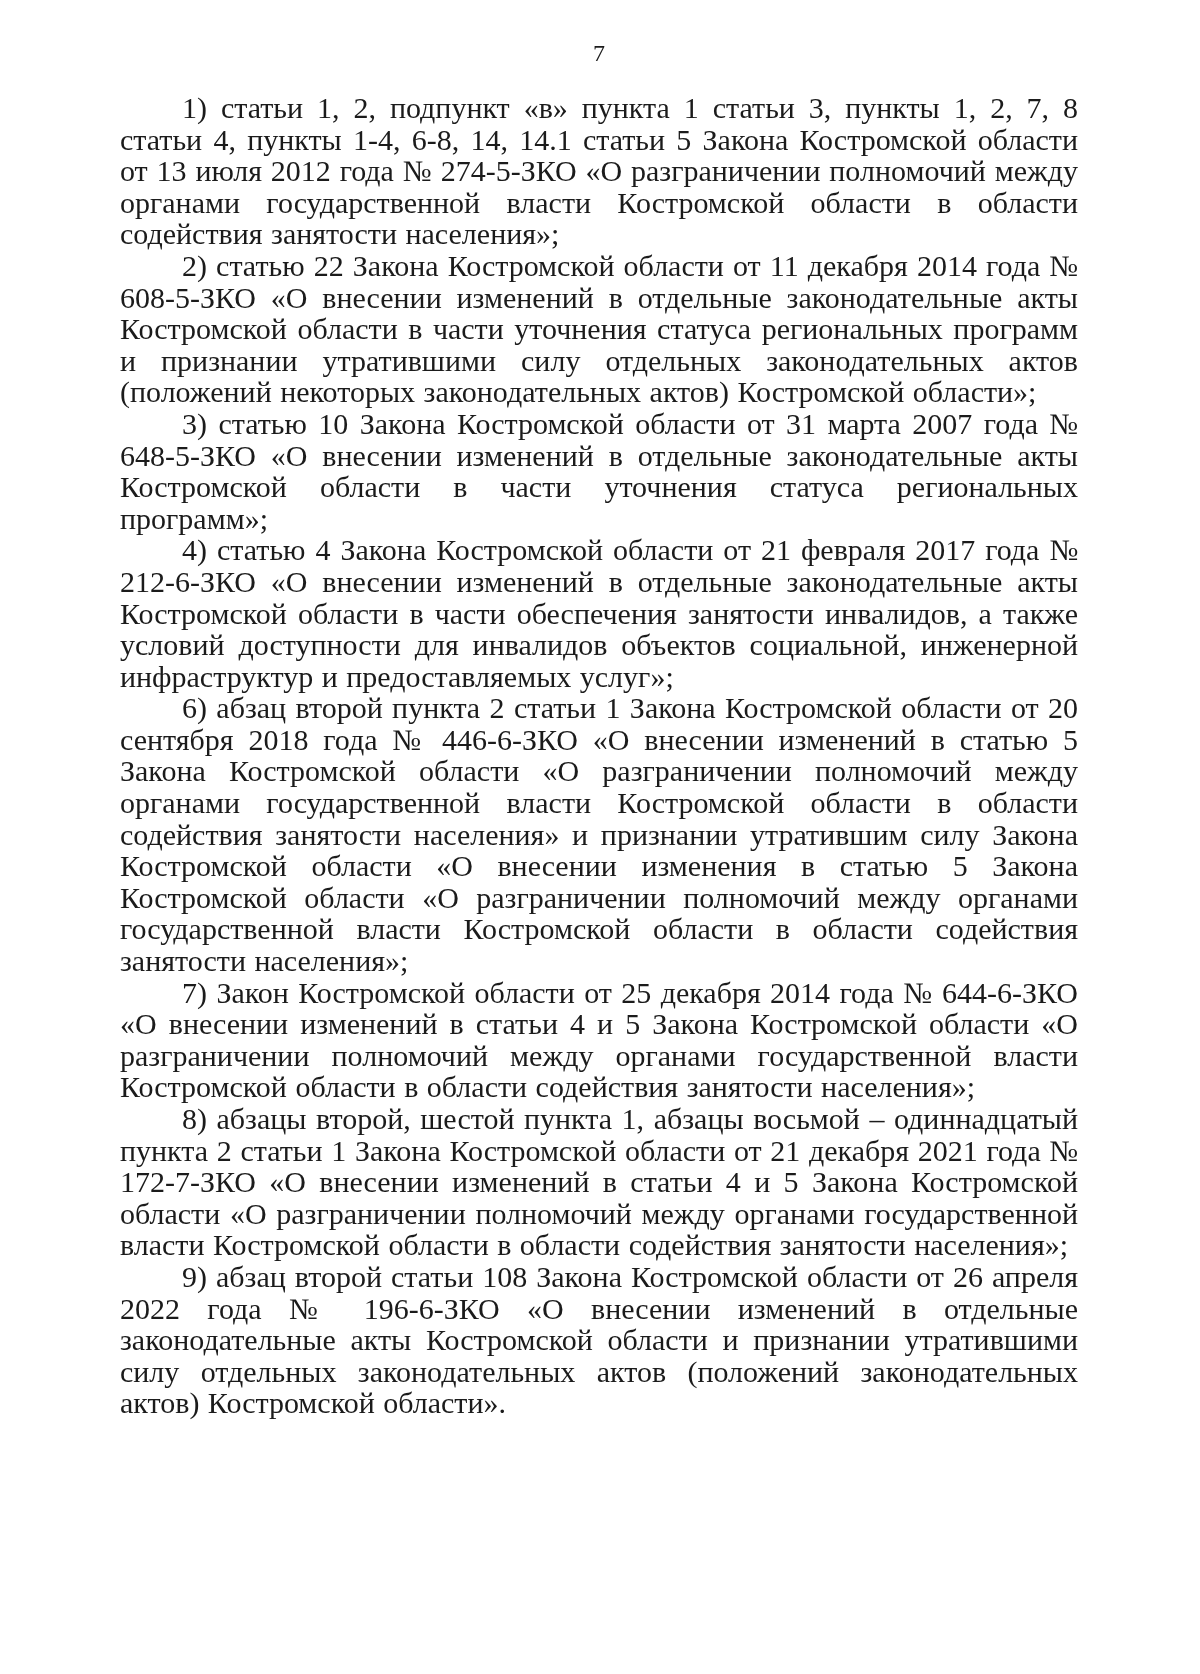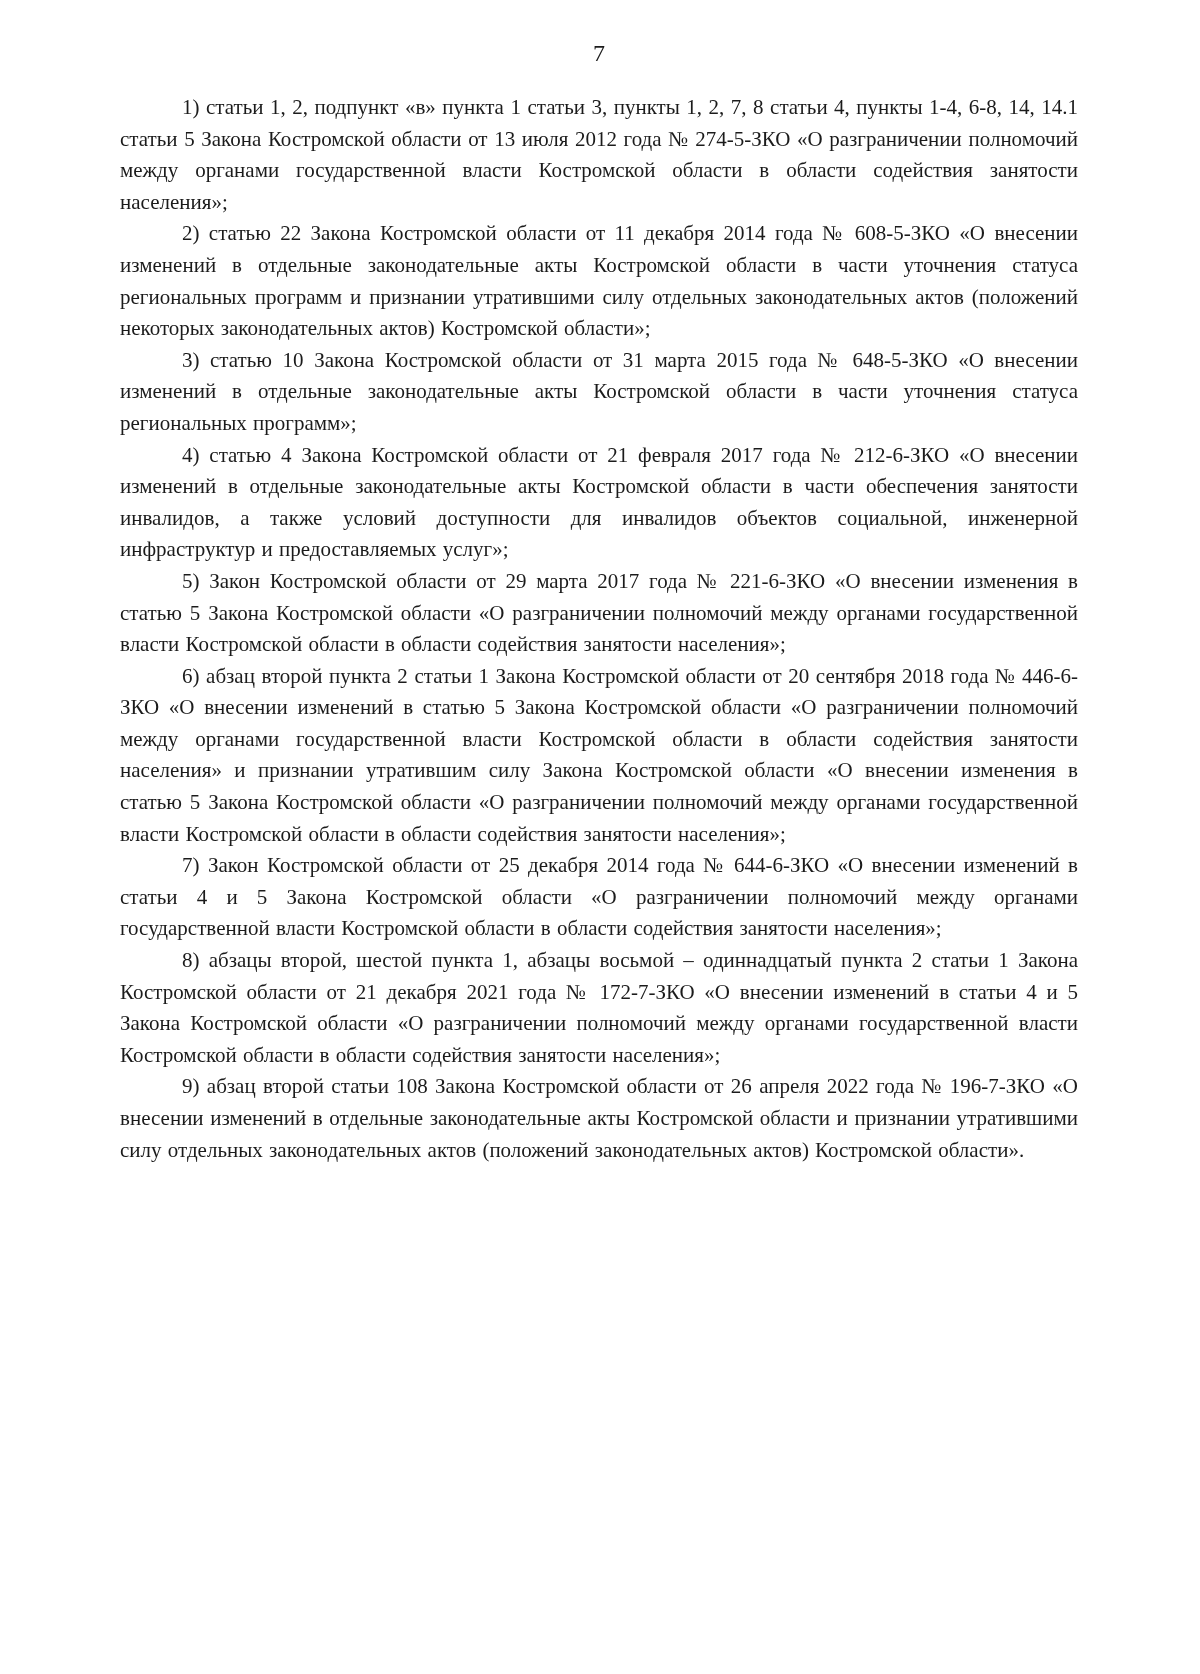--- a/index.html
+++ b/index.html
@@ -28,38 +28,37 @@
     font-size: 24px;
     line-height: 26px;
     margin-bottom: 26px;
     color: #1b1b1b;
   }
   .doc-body {
     width: 958px;
   }
   .para {
     margin: 0;
-    font-size: 21px;
+    font-size: 30px;
     line-height: 31.6px;
     text-align: justify;
     text-indent: 62px;
     word-spacing: 1px;
     color: #1b1b1b;
   }
 </style>
 </head>
 <body>
 
 <div class="page">
   <div class="page-number">7</div>
 
   <div class="doc-body">
     <p class="para">1) статьи 1, 2, подпункт «в» пункта 1 статьи 3, пункты 1, 2, 7, 8 статьи 4, пункты 1-4, 6-8, 14, 14.1 статьи 5 Закона Костромской области от 13 июля 2012 года № 274-5-ЗКО «О разграничении полномочий между органами государственной власти Костромской области в области содействия занятости населения»;</p>
     <p class="para">2) статью 22 Закона Костромской области от 11 декабря 2014 года № 608-5-ЗКО «О внесении изменений в отдельные законодательные акты Костромской области в части уточнения статуса региональных программ и признании утратившими силу отдельных законодательных актов (положений некоторых законодательных актов) Костромской области»;</p>
-    <p class="para">3) статью 10 Закона Костромской области от 31 марта 2015 года  № 648-5-ЗКО «О внесении изменений в отдельные законодательные акты Костромской области в части уточнения статуса региональных программ»;</p>
+    <p class="para">3) статью 10 Закона Костромской области от 31 марта 2007 года  № 648-5-ЗКО «О внесении изменений в отдельные законодательные акты Костромской области в части уточнения статуса региональных программ»;</p>
     <p class="para">4) статью 4 Закона Костромской области от 21 февраля 2017 года № 212-6-ЗКО «О внесении изменений в отдельные законодательные акты Костромской области в части обеспечения занятости инвалидов, а также условий доступности для инвалидов объектов социальной, инженерной инфраструктур и предоставляемых услуг»;</p>
-    <p class="para">5) Закон Костромской области от 29 марта 2017 года № 221-6-ЗКО «О внесении изменения в статью 5 Закона Костромской области «О разграничении полномочий между органами государственной власти Костромской области в области содействия занятости населения»;</p>
     <p class="para">6) абзац второй пункта 2 статьи 1 Закона Костромской области от 20 сентября 2018 года № 446-6-ЗКО «О внесении изменений в статью 5 Закона Костромской области «О разграничении полномочий между органами государственной власти Костромской области в области содействия занятости населения» и признании утратившим силу Закона Костромской области «О внесении изменения в статью 5 Закона Костромской области «О разграничении полномочий между органами государственной власти Костромской области в области содействия занятости населения»;</p>
     <p class="para">7) Закон Костромской области от 25 декабря  2014 года № 644-6-ЗКО «О внесении изменений в статьи 4 и 5 Закона Костромской области «О разграничении полномочий между органами государственной власти Костромской области в области содействия занятости населения»;</p>
     <p class="para">8) абзацы второй, шестой пункта 1, абзацы восьмой – одиннадцатый пункта 2 статьи 1 Закона Костромской области от 21 декабря 2021 года № 172-7-ЗКО «О внесении изменений в статьи 4 и 5 Закона Костромской области «О разграничении полномочий между органами государственной власти Костромской области в области содействия занятости населения»;</p>
-    <p class="para">9) абзац второй статьи 108 Закона Костромской области от 26 апреля 2022 года № 196-7-ЗКО «О внесении изменений в отдельные законодательные акты Костромской области и признании утратившими силу отдельных законодательных актов (положений законодательных актов) Костромской области».</p>
+    <p class="para">9) абзац второй статьи 108 Закона Костромской области от 26 апреля 2022 года № 196-6-ЗКО «О внесении изменений в отдельные законодательные акты Костромской области и признании утратившими силу отдельных законодательных актов (положений законодательных актов) Костромской области».</p>
   </div>
 </div>
 
 </body></html>

